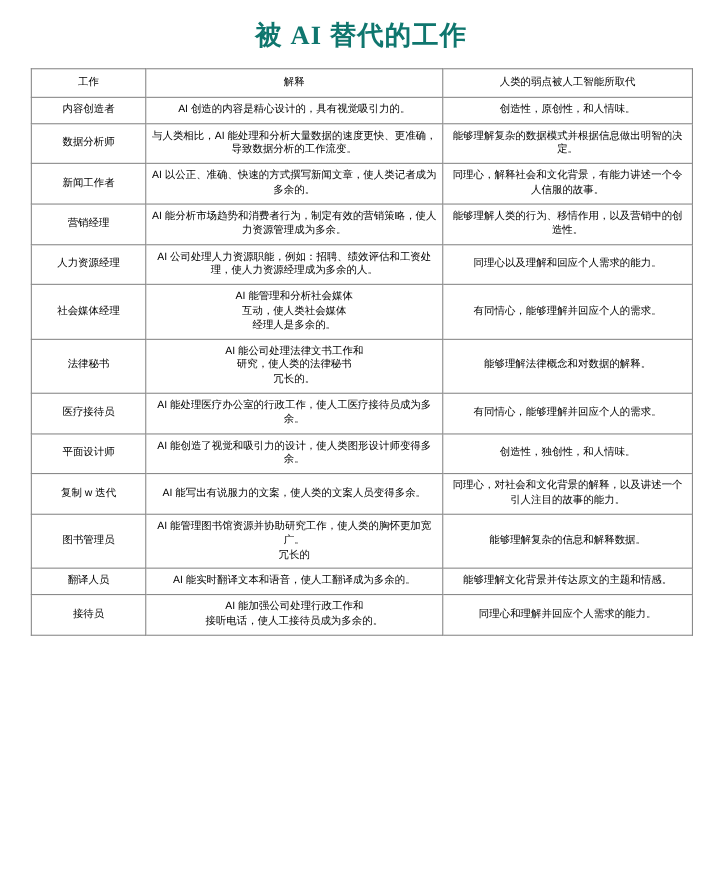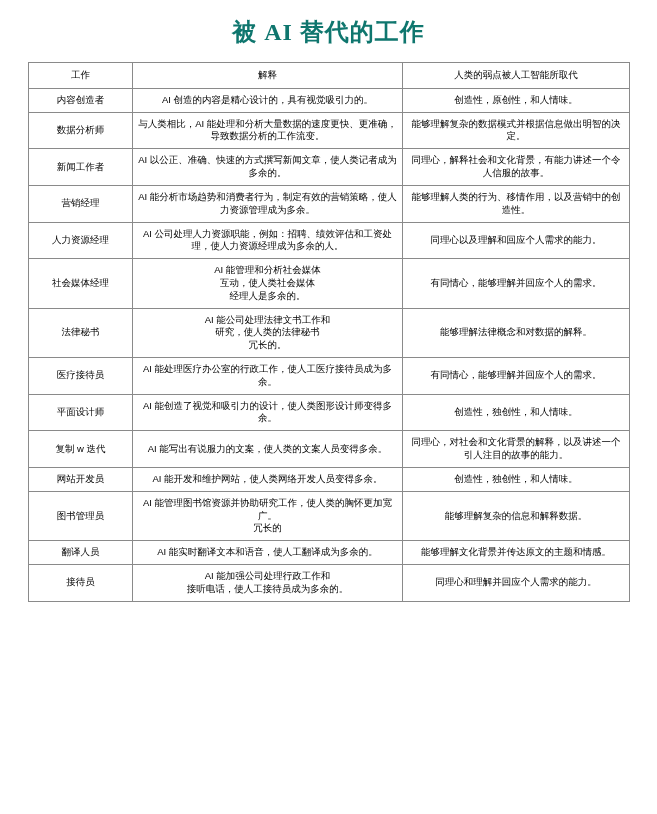--- a/index.html
+++ b/index.html
@@ -125,25 +125,20 @@
           <td class="job-name">平面设计师</td>
           <td class="desc-left">AI 能创造了视觉和吸引力的设计，使人类图形设计师变得多余。</td>
           <td class="weak">创造性，独创性，和人情味。</td>
         </tr>
         <tr>
           <td class="job-name">复制 w 迭代</td>
           <td class="desc-center">AI 能写出有说服力的文案，使人类的文案人员变得多余。</td>
           <td class="weak">同理心，对社会和文化背景的解释，以及讲述一个引人注目的故事的能力。</td>
         </tr>
         <tr>
-          <td class="job-name">网站开发员</td>
-          <td class="desc-left">AI 能开发和维护网站，使人类网络开发人员变得多余。</td>
-          <td class="weak">创造性，独创性，和人情味。</td>
-        </tr>
-        <tr>
           <td class="job-name">图书管理员</td>
           <td class="desc-left">AI 能管理图书馆资源并协助研究工作，使人类的胸怀更加宽广。<br>冗长的</td>
           <td class="weak">能够理解复杂的信息和解释数据。</td>
         </tr>
         <tr>
           <td class="job-name">翻译人员</td>
           <td class="desc-center">AI 能实时翻译文本和语音，使人工翻译成为多余的。</td>
           <td class="weak">能够理解文化背景并传达原文的主题和情感。</td>
         </tr>
         <tr>

